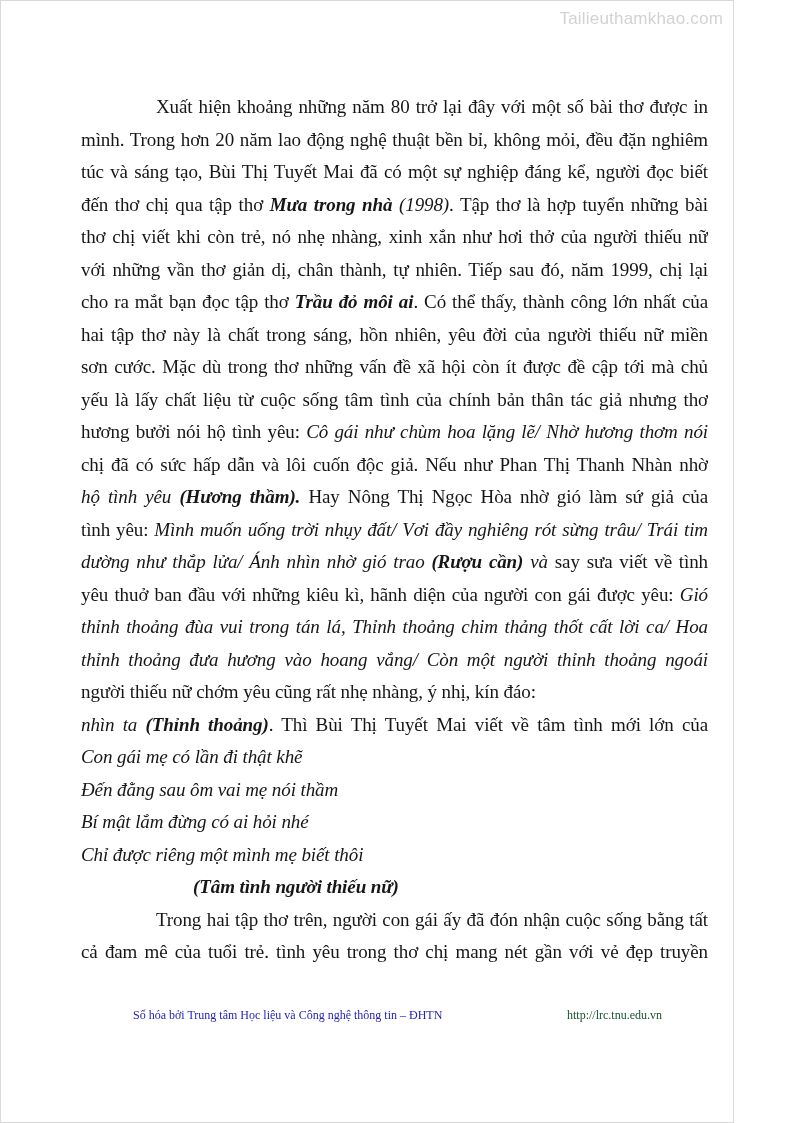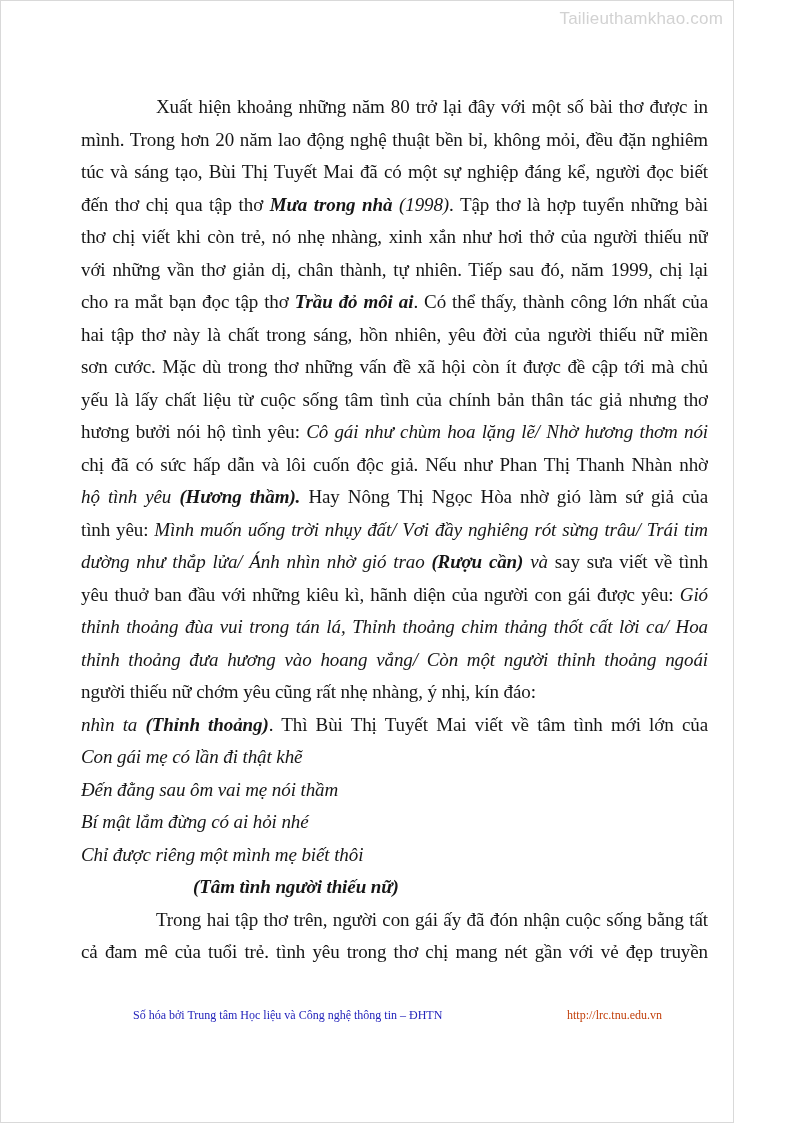--- a/index.html
+++ b/index.html
@@ -31,21 +31,21 @@
   .para.poem .ln{text-align:left;padding-right:55px;}
   .para.attr .ln{text-align:left;padding-left:112px;}
   .i{font-style:italic;}
   .bi{font-style:italic;font-weight:bold;}
   .footer{
     position:absolute;left:97px;right:71px;top:1002px;
     display:flex;justify-content:space-between;align-items:baseline;
     font-size:12px;line-height:24px;color:#2323bb;
   }
   .footer-left{margin-left:35px;}
-  a.footer-link{color:#c2410c;text-decoration:none;cursor:pointer;}
+  a.footer-link{color:#14532d;text-decoration:none;cursor:pointer;}
 </style>
 </head>
 <body>
 
 <div class="page">
   <div class="watermark">Tailieuthamkhao.com</div>
 
   <div class="doc-body" id="body-root">
       <div class="para text">
         <div class="ln indent just"><span>Xuất hiện khoảng những năm 80 trở lại đây với một số bài thơ được in</span></div>

